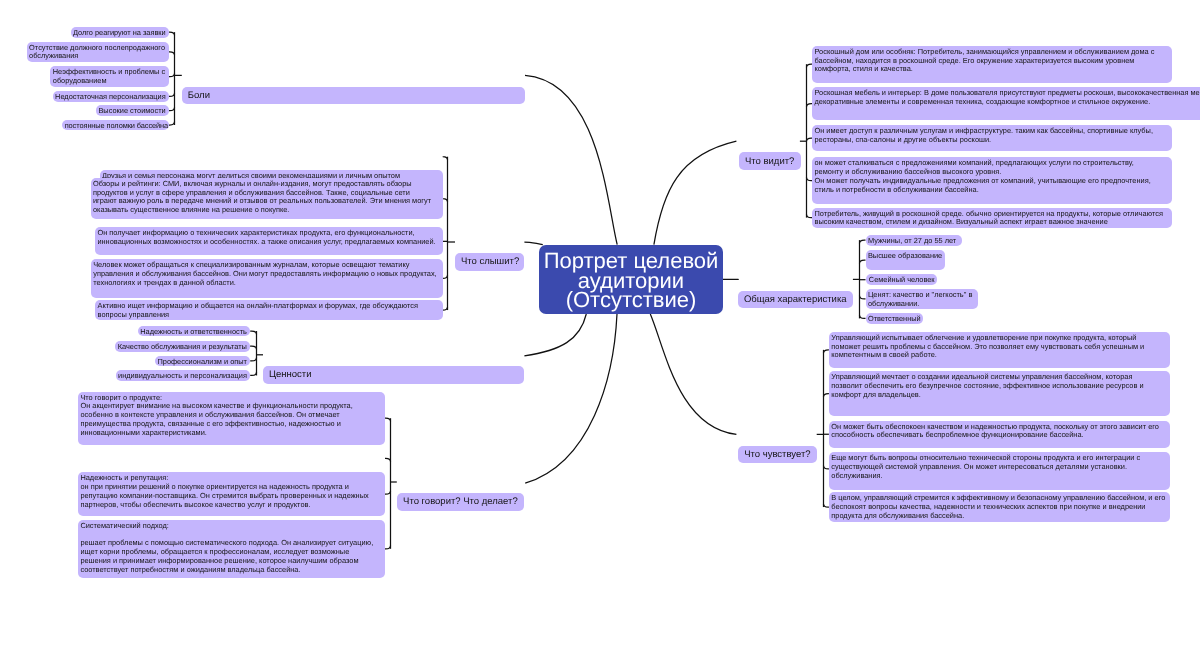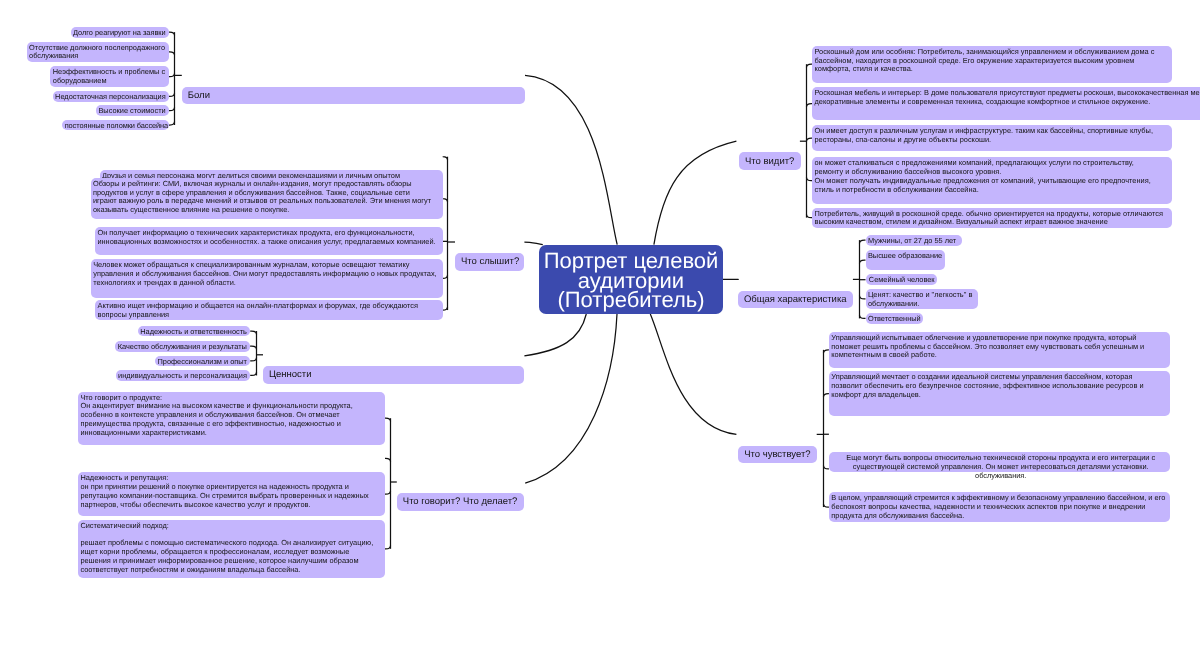--- a/index.html
+++ b/index.html
@@ -76,41 +76,41 @@
 <path d="M 828.90 393.60 L 828.30 393.60 C 825.66 393.60 823.50 394.75 823.50 396.77"></path>
 <path d="M 828.90 434.25 L 823.50 434.25"></path>
 <path d="M 828.90 468.90 L 828.30 468.90 C 825.66 468.90 823.50 467.75 823.50 465.73"></path>
 <path d="M 828.90 507.05 L 828.30 507.05 C 825.66 507.05 823.50 505.90 823.50 503.88"></path>
 <path d="M 823.50 434.40 L 816.70 434.40"></path>
 <path d="M 736.4 434.4 C 677.9 427.2, 664.7 347.6, 650.3 314.0"></path>
 </svg>
 <div class="center" style="left:539.0px;top:244.6px;width:184.0px;height:69.4px;">
 <span>Портрет целевой</span>
 <span>аудитории</span>
-<span>(Потребитель)</span>
+<span>(Отсутствие)</span>
 </div>
 <div class="node branch" style="left:181.8px;top:66.6px;width:343.2px;height:17.6px;"><span>Боли</span></div>
 <div class="node leaf" style="left:70.5px;top:26.7px;width:98.4px;height:10.9px;padding-right:2.4px;">Долго реагируют на заявки</div>
 <div class="node leaf" style="left:26.7px;top:41.6px;width:142.2px;height:20.7px;padding-right:2.4px;">Отсутствие должного послепродажного обслуживания</div>
 <div class="node leaf" style="left:50.4px;top:66.3px;width:118.5px;height:20.8px;padding-right:2.4px;">Неэффективность и проблемы с оборудованием</div>
 <div class="node leaf" style="left:52.7px;top:91.0px;width:116.2px;height:10.8px;padding-right:2.4px;">Недостаточная персонализация</div>
 <div class="node leaf" style="left:96.0px;top:105.2px;width:72.9px;height:11.0px;padding-right:2.4px;">Высокие стоимости</div>
 <div class="node leaf" style="left:62.3px;top:119.6px;width:106.6px;height:10.8px;padding-right:0.0px;letter-spacing:-0.012em;">постоянные поломки бассейна</div>
 <div class="node branch" style="left:455.0px;top:233.2px;width:69.2px;height:17.6px;"><span>Что слышит?</span></div>
 <div class="node leaf" style="left:99.7px;top:138.0px;width:343.2px;height:37.4px;padding-right:2.4px;margin-top:32px;">Друзья и семья персонажа могут делиться своими рекомендациями и личным опытом использования продукта или услуги. Эти отзывы и мнения имеют большое значение, так как он доверяет их мнению и стремится к получению надежной информации.</div>
 <div class="node leaf" style="left:90.5px;top:177.8px;width:352.4px;height:41.4px;padding-right:10.0px;">Обзоры и рейтинги: СМИ, включая журналы и онлайн-издания, могут предоставлять обзоры продуктов и услуг в сфере управления и обслуживания бассейнов. Также, социальные сети играют важную роль в передаче мнений и отзывов от реальных пользователей. Эти мнения могут оказывать существенное влияние на решение о покупке.</div>
 <div class="node leaf" style="left:95.0px;top:227.3px;width:348.0px;height:28.1px;padding-right:2.4px;">Он получает информацию о технических характеристиках продукта, его функциональности, инновационных возможностях и особенностях. а также описания услуг, предлагаемых компанией.</div>
 <div class="node leaf" style="left:90.8px;top:259.0px;width:352.1px;height:38.6px;padding-right:2.4px;">Человек может обращаться к специализированным журналам, которые освещают тематику управления и обслуживания бассейнов. Они могут предоставлять информацию о новых продуктах, технологиях и трендах в данной области.</div>
 <div class="node leaf" style="left:95.2px;top:299.7px;width:347.7px;height:20.7px;padding-right:2.4px;">Активно ищет информацию и общается на онлайн-платформах и форумах, где обсуждаются вопросы управления</div>
 <div class="node branch" style="left:263.0px;top:346.0px;width:261.2px;height:17.6px;"><span>Ценности</span></div>
 <div class="node leaf" style="left:137.9px;top:325.6px;width:112.3px;height:10.9px;padding-right:2.4px;">Надежность и ответственность</div>
 <div class="node leaf" style="left:115.3px;top:340.6px;width:134.8px;height:11.0px;padding-right:2.4px;">Качество обслуживания и результаты</div>
 <div class="node leaf" style="left:155.1px;top:355.5px;width:95.1px;height:10.9px;padding-right:2.4px;">Профессионализм и опыт</div>
 <div class="node leaf" style="left:115.7px;top:370.1px;width:134.5px;height:10.7px;padding-right:2.4px;">индивидуальность и персонализация</div>
-<div class="node branch" style="left:396.8px;top:473.2px;width:127.2px;height:17.6px;"><span>Что говорит? Что делает?</span></div>
+<div class="node branch" style="left:396.8px;top:473.2px;width:127.2px;height:17.6px;text-align:center;"><span>Что говорит? Что делает?</span></div>
 <div class="node leaf" style="left:78.0px;top:391.6px;width:307.0px;height:53.2px;padding-right:2.4px;">Что говорит о продукте:
 Он акцентирует внимание на высоком качестве и функциональности продукта, особенно в контексте управления и обслуживания бассейнов. Он отмечает преимущества продукта, связанные с его эффективностью, надежностью и инновационными характеристиками.</div>
 <div class="node leaf" style="left:78.0px;top:472.1px;width:307.0px;height:43.9px;padding-right:2.4px;">Надежность и репутация:
 он при принятии решений о покупке ориентируется на надежность продукта и репутацию компании-поставщика. Он стремится выбрать проверенных и надежных партнеров, чтобы обеспечить высокое качество услуг и продуктов.</div>
 <div class="node leaf" style="left:78.0px;top:519.5px;width:307.0px;height:58.6px;padding-right:7.0px;">Систематический подход:
 
 решает проблемы с помощью систематического подхода. Он анализирует ситуацию, ищет корни проблемы, обращается к профессионалам, исследует возможные решения и принимает информированное решение, которое наилучшим образом соответствует потребностям и ожиданиям владельца бассейна.</div>
 <div class="node branch" style="left:739px;top:132.4px;width:61.5px;height:17.6px;"><span>Что видит?</span></div>
 <div class="node leaf" style="left:812.1px;top:45.7px;width:360.1px;height:37.0px;padding-right:2.4px;">Роскошный дом или особняк: Потребитель, занимающийся управлением и обслуживанием дома с бассейном, находится в роскошной среде. Его окружение характеризуется высоким уровнем комфорта, стиля и качества.</div>
 <div class="node leaf" style="left:812.1px;top:86.9px;width:433px;height:33.6px;padding-right:2.4px;">Роскошная мебель и интерьер: В доме пользователя присутствуют предметы роскоши, высококачественная мебель, декоративные элементы и современная техника, создающие комфортное и стильное окружение.</div>
@@ -122,15 +122,16 @@
 <div class="node leaf" style="left:865.5px;top:234.5px;width:96.4px;height:11.2px;padding-right:2.4px;">Мужчины, от 27 до 55 лет</div>
 <div class="node leaf" style="left:865.5px;top:249.9px;width:79.8px;height:20.2px;padding-right:3px;">Высшее образование
 </div>
 <div class="node leaf" style="left:865.5px;top:274.1px;width:71.5px;height:11.2px;padding-right:2.4px;text-align:right;">Семейный человек</div>
 <div class="node leaf" style="left:865.5px;top:289.1px;width:112.2px;height:19.7px;padding-right:2.4px;">Ценят: качество и "легкость" в обслуживании.</div>
 <div class="node leaf" style="left:865.5px;top:313.0px;width:57.1px;height:10.8px;padding-right:2.4px;">Ответственный</div>
 <div class="node branch" style="left:738.2px;top:425.6px;width:78.5px;height:17.6px;"><span>Что чувствует?</span></div>
 <div class="node leaf" style="left:828.9px;top:331.7px;width:341.3px;height:36.3px;padding-right:2.4px;">Управляющий испытывает облегчение и удовлетворение при покупке продукта, который поможет решить проблемы с бассейном. Это позволяет ему чувствовать себя успешным и компетентным в своей работе.</div>
 <div class="node leaf" style="left:828.9px;top:370.9px;width:341.3px;height:45.4px;padding-right:14.0px;">Управляющий мечтает о создании идеальной системы управления бассейном, которая позволит обеспечить его безупречное состояние, эффективное использование ресурсов и комфорт для владельцев.
 </div>
-<div class="node leaf" style="left:828.9px;top:451.9px;width:341.3px;height:20px;padding-right:0;text-align:center;">Еще могут быть вопросы относительно технической стороны продукта и его интеграции с существующей системой управления. Он может интересоваться деталями установки. обслуживания.</div>
+<div class="node leaf" style="left:828.9px;top:420.5px;width:341.3px;height:27.5px;padding-right:2.4px;">Он может быть обеспокоен качеством и надежностью продукта, поскольку от этого зависит его способность обеспечивать беспроблемное функционирование бассейна.</div>
+<div class="node leaf" style="left:828.9px;top:451.9px;width:341.3px;height:38px;padding-right:0;">Еще могут быть вопросы относительно технической стороны продукта и его интеграции с существующей системой управления. Он может интересоваться деталями установки. обслуживания.</div>
 <div class="node leaf" style="left:828.9px;top:492.4px;width:341.3px;height:29.3px;padding-right:2.4px;">В целом, управляющий стремится к эффективному и безопасному управлению бассейном, и его беспокоят вопросы качества, надежности и технических аспектов при покупке и внедрении продукта для обслуживания бассейна.</div>
 </div>
 
 </body></html>

